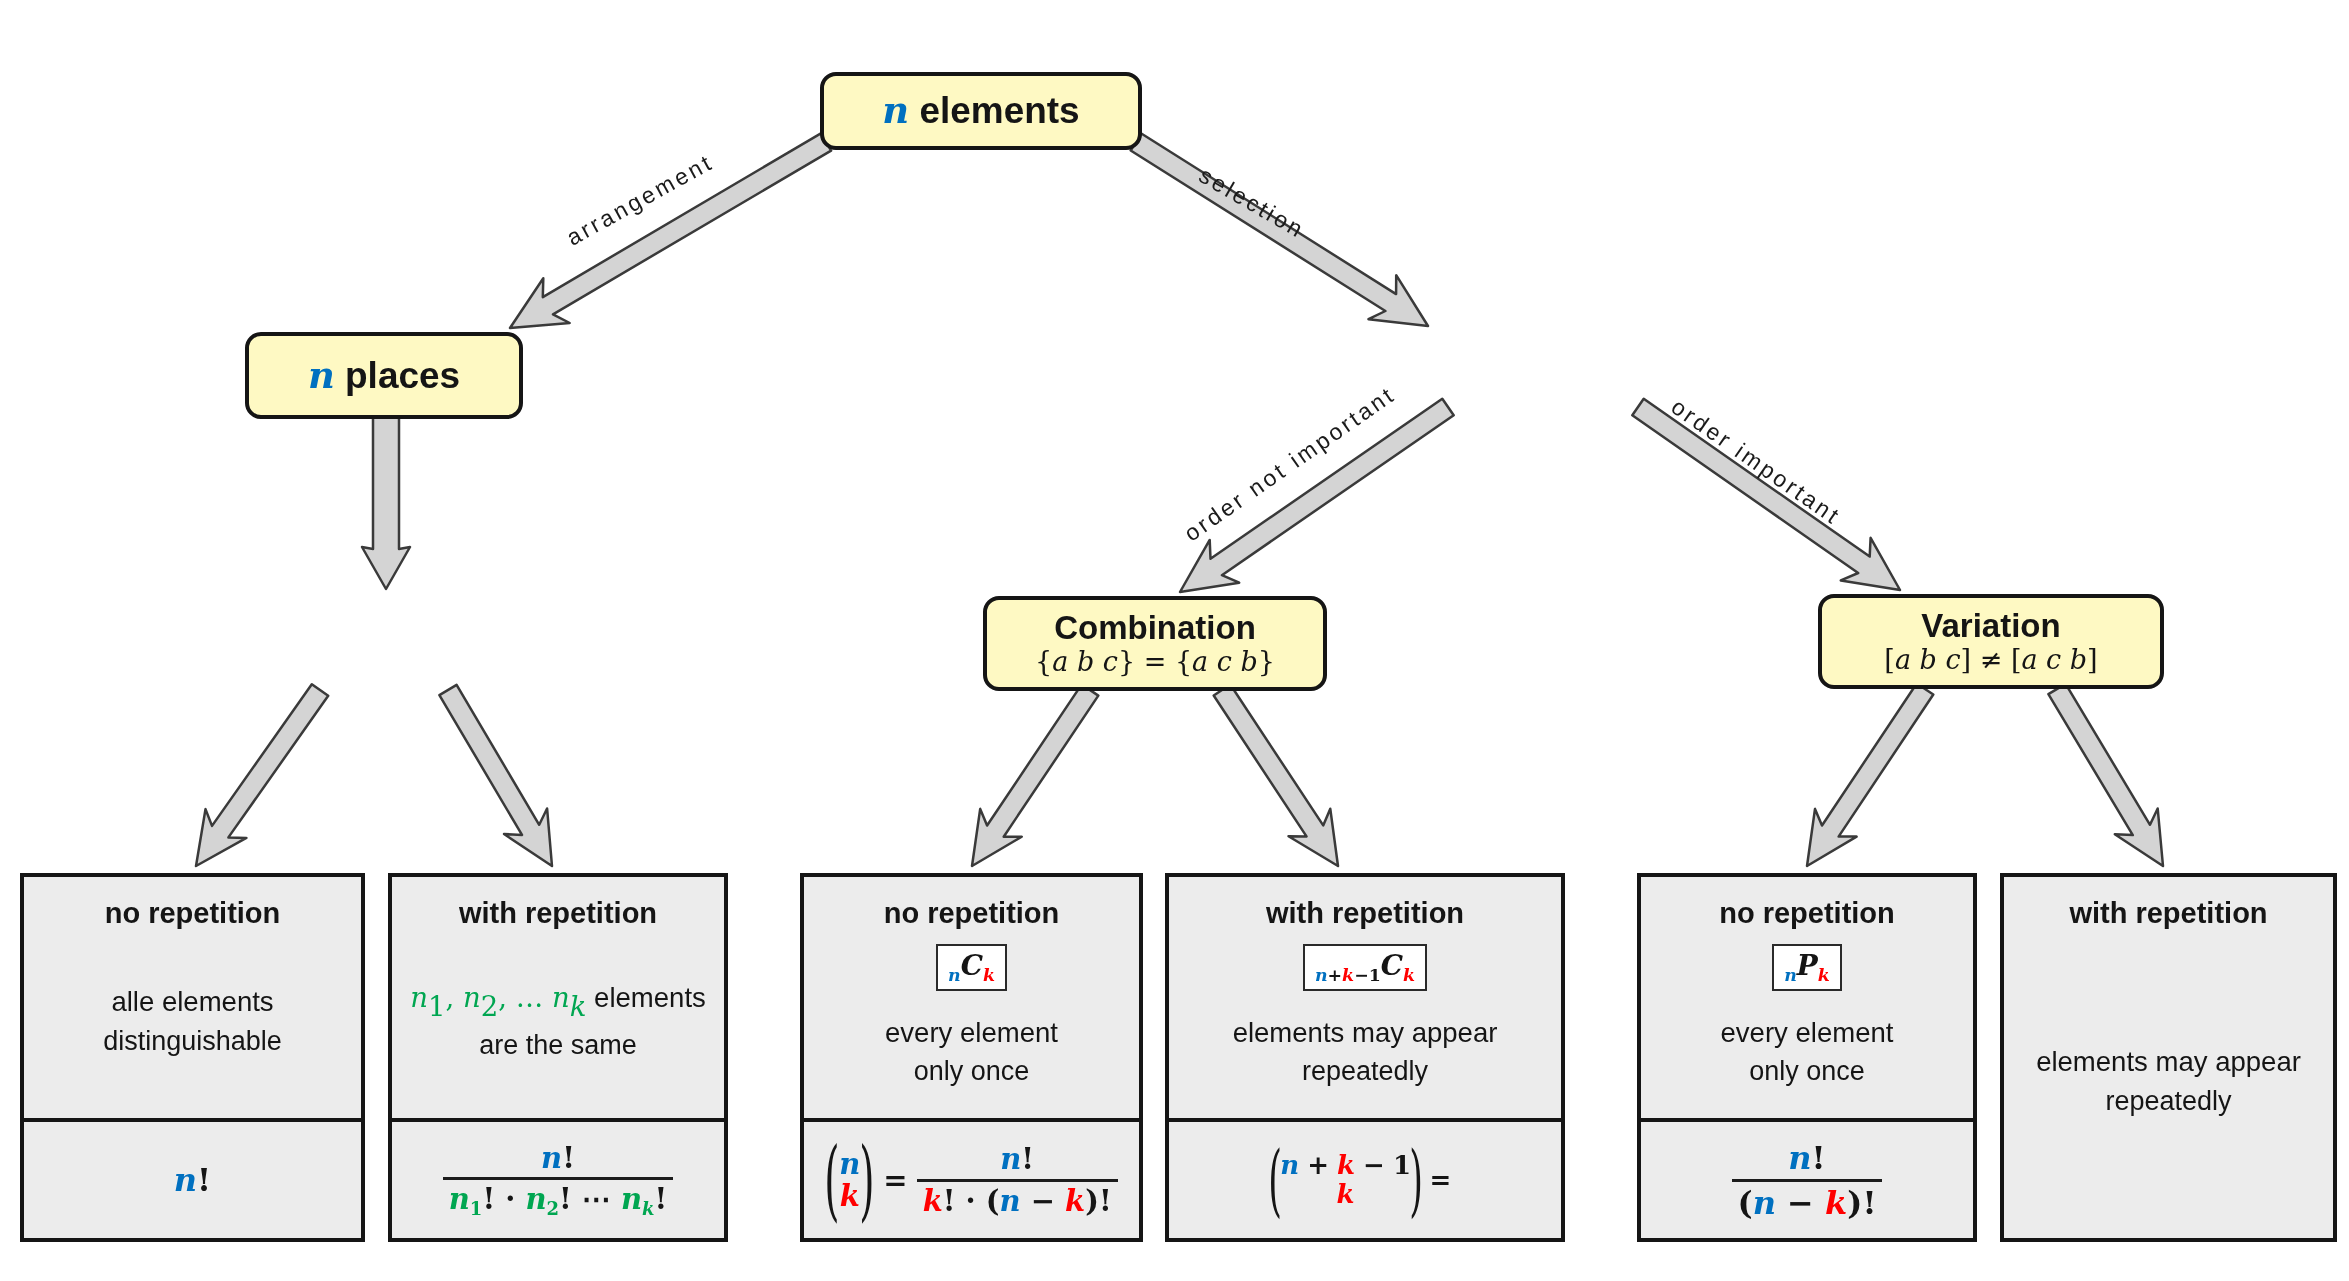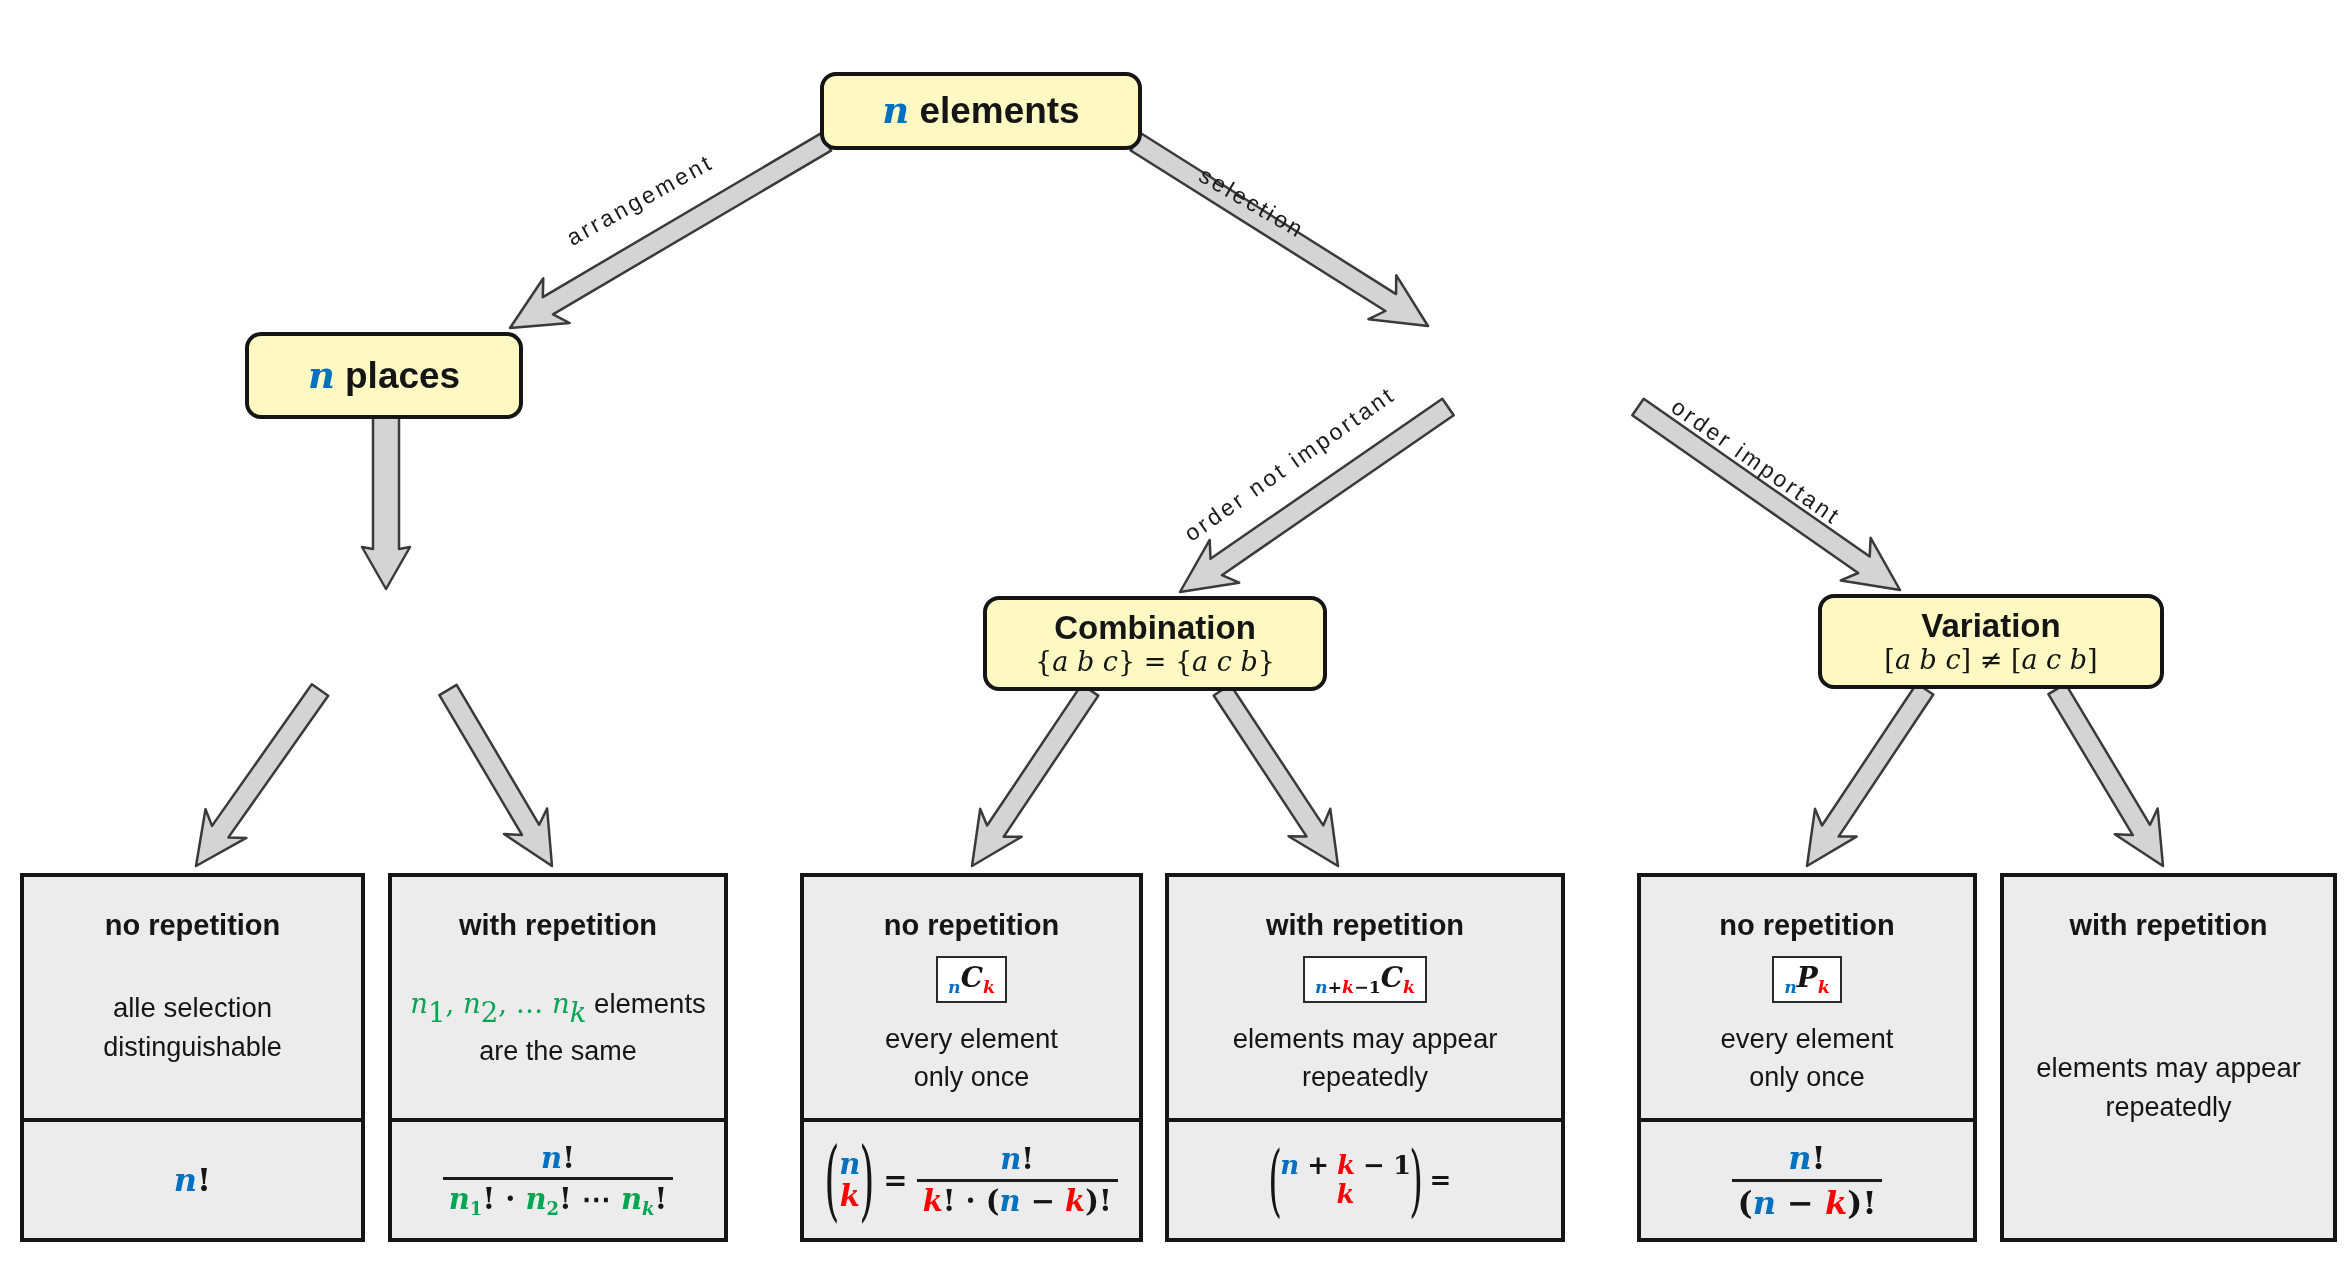--- a/index.html
+++ b/index.html
@@ -21,21 +21,21 @@
   .node-label .seg{font-size:1.12em;}
   .node-subtitle{font-size:27px;margin-top:1px;line-height:1.1;}
   .node-subtitle .seg{font-weight:400;}
 
   
   .elabel{position:absolute;font-size:23px;letter-spacing:3px;color:#1b1b1b;white-space:nowrap;}
 
   
   .leaf{position:absolute;top:873px;height:369px;background:#ECECEC;border:4px solid #151515;
         box-sizing:border-box;display:flex;flex-direction:column;}
-  .leaf-top{flex:1 1 auto;display:flex;flex-direction:column;align-items:center;padding-top:32px;min-height:0;}
+  .leaf-top{flex:1 1 auto;display:flex;flex-direction:column;align-items:center;padding-top:20px;min-height:0;}
   .leaf-head{font-size:29px;font-weight:700;}
   .notation{margin-top:14px;background:#ffffff;border:2px solid #2a2a2a;padding:2px 10px 3px;
             font-size:28px;line-height:1.25;}
   .descwrap{flex:1 1 auto;display:flex;flex-direction:column;justify-content:center;align-items:center;
             font-size:27px;line-height:1.42;padding-bottom:6px;text-align:center;}
   .desc1 .seg{font-weight:400;font-size:1.02em;}
   .formula-row{flex:0 0 116px;border-top:4px solid #151515;display:flex;align-items:center;
                justify-content:center;font-size:32px;font-family:"DejaVu Serif",serif;font-weight:700;}
   .formula-row.f29{font-size:29px;}
   .formula-row.f26{font-size:26px;letter-spacing:-0.5px;}
@@ -91,21 +91,21 @@
 
   <div class="node" style="left:983px;top:596px;width:344px;height:95px;">
     <div class="node-label">Combination</div>
     <div class="node-subtitle"><span class="seg">{</span><span class="seg it">a b c</span><span class="seg">} = {</span><span class="seg it">a c b</span><span class="seg">}</span></div>
   </div>
 
   <div class="leaf" style="left:20px;width:345px;">
     <div class="leaf-top">
       <div class="leaf-head">no repetition</div>
       <div class="descwrap">
-        <div class="desc1"><span class="seg pl">alle selection</span></div>
+        <div class="desc1"><span class="seg pl">alle elements</span></div>
         <div class="desc2">distinguishable</div>
       </div>
     </div>
     <div class="formula-row">
       <span><span class="seg it" style="color: rgb(0, 112, 192);">n</span><span class="seg">!</span></span>
     </div>
   </div>
 
   <div class="leaf" style="left:388px;width:340px;">
     <div class="leaf-top">

